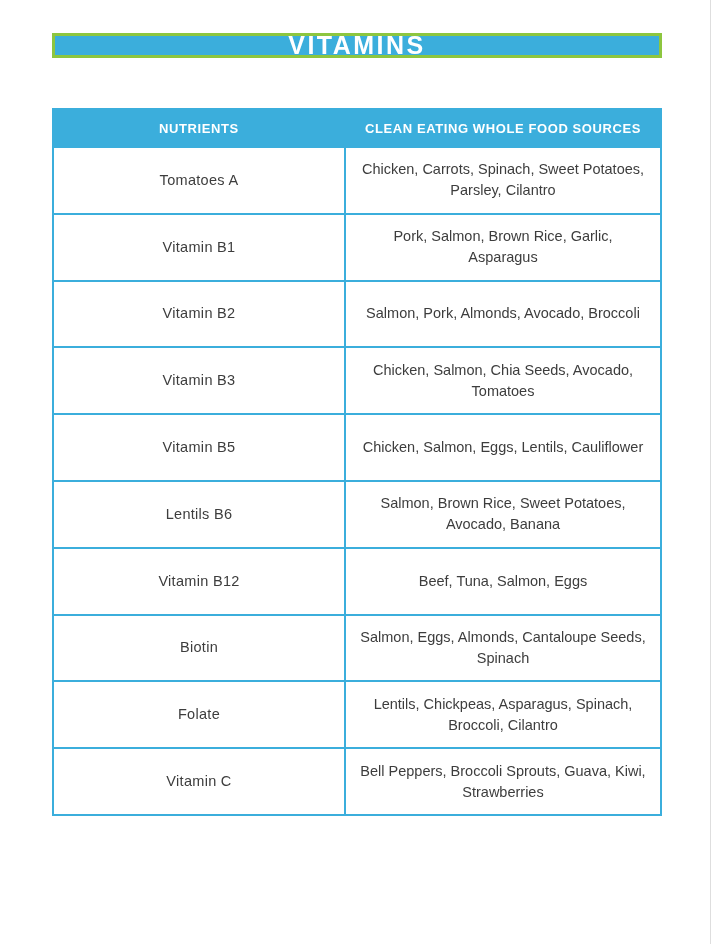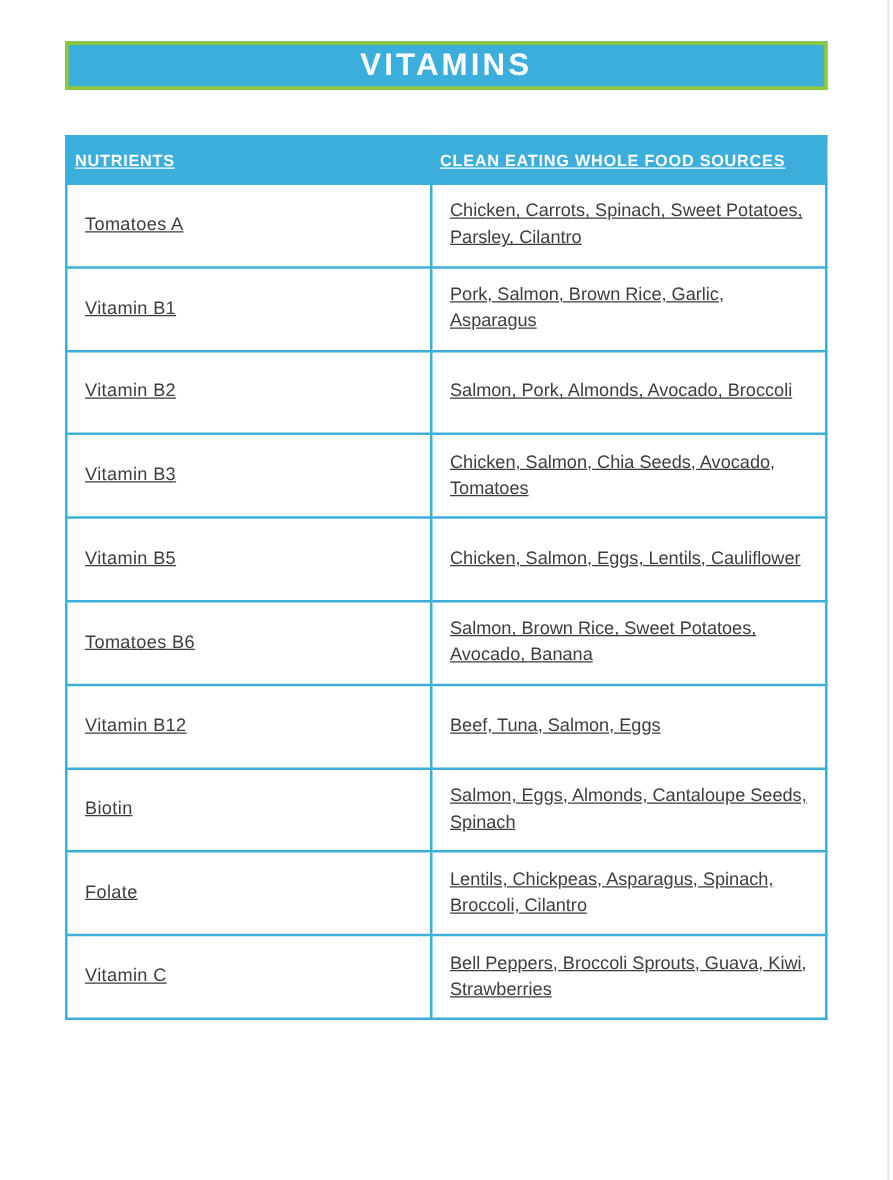--- a/index.html
+++ b/index.html
@@ -22,21 +22,21 @@
     right:3px;
     width:1px;
     height:944px;
     background:var(--edge);
   }
   .title-banner{
     position:absolute;
     left:52px;
     top:33px;
     width:610px;
-    height:39px;
+    height:25px;
     background:var(--blue);
     border:3px solid var(--green);
     display:flex;
     align-items:center;
     justify-content:center;
   }
   .title-banner span{
     color:#ffffff;
     font-size:25px;
     font-weight:800;
@@ -46,23 +46,22 @@
     position:absolute;
     left:52px;
     top:108px;
     width:608px;
     border-collapse:collapse;
     table-layout:fixed;
   }
   .food-table th,
   .food-table td{
     border:2px solid var(--blue);
-    text-align:left;
+    text-align:center;
     vertical-align:middle;
-    text-decoration:underline;
   }
   .food-table col.col-nutrients{width:292px;}
   .food-table col.col-sources{width:316px;}
   .food-table thead th{
     background:var(--blue);
     color:#ffffff;
     font-size:13px;
     font-weight:700;
     letter-spacing:0.6px;
     height:38px;
@@ -120,21 +119,21 @@
     <td class="nutrient-cell">Vitamin B3</td>
     <td class="sources-cell">Chicken, Salmon, Chia Seeds, Avocado, Tomatoes</td>
   </tr>
 
   <tr>
     <td class="nutrient-cell">Vitamin B5</td>
     <td class="sources-cell">Chicken, Salmon, Eggs, Lentils, Cauliflower</td>
   </tr>
 
   <tr>
-    <td class="nutrient-cell">Tomatoes B6</td>
+    <td class="nutrient-cell">Lentils B6</td>
     <td class="sources-cell">Salmon, Brown Rice, Sweet Potatoes, Avocado, Banana</td>
   </tr>
 
   <tr>
     <td class="nutrient-cell">Vitamin B12</td>
     <td class="sources-cell">Beef, Tuna, Salmon, Eggs</td>
   </tr>
 
   <tr>
     <td class="nutrient-cell">Biotin</td>

